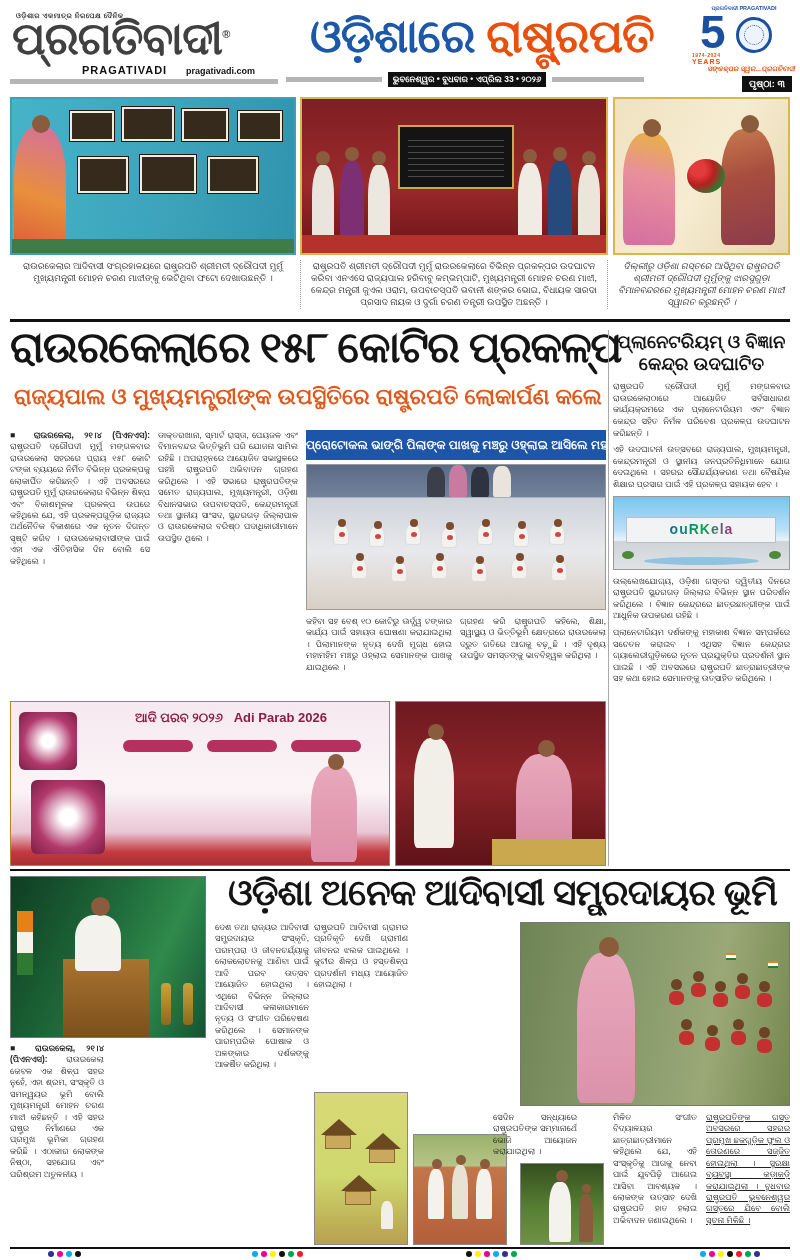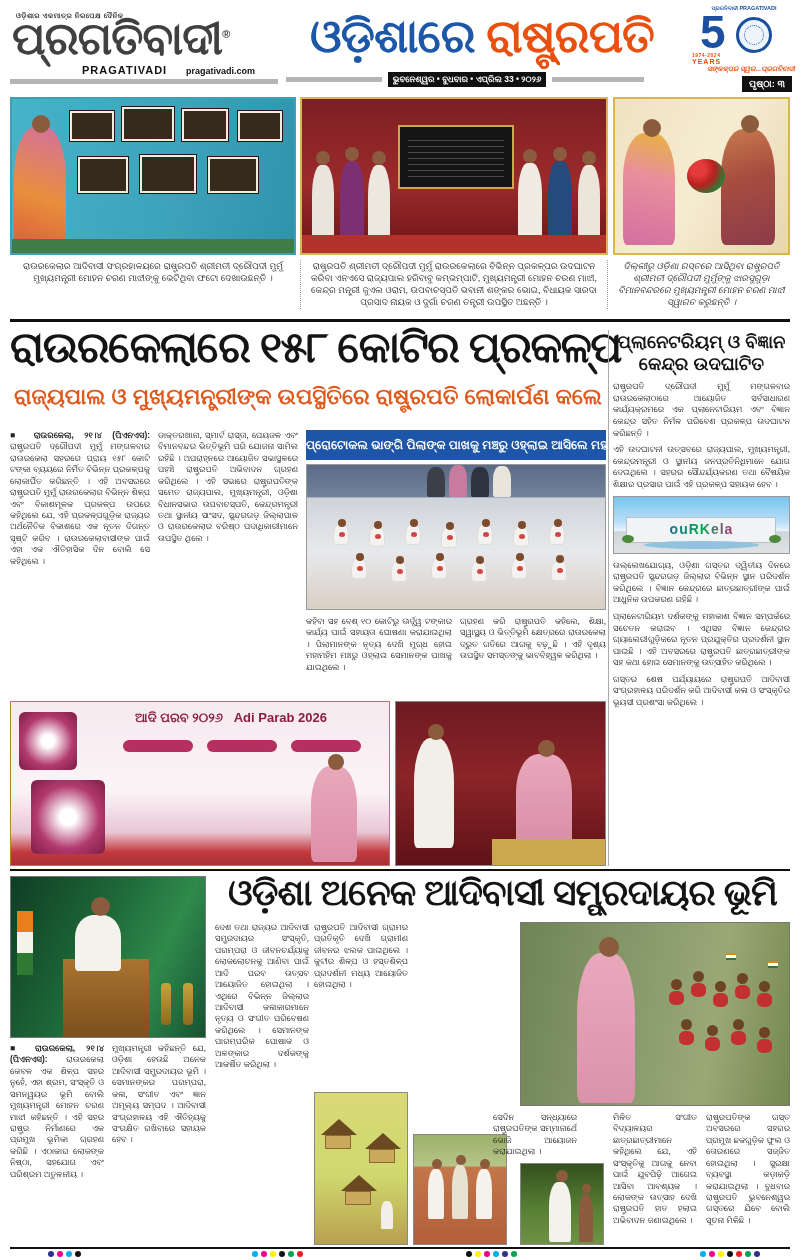--- a/index.html
+++ b/index.html
@@ -69,21 +69,21 @@
   .vdiv{position:absolute;left:608px;top:330px;width:1px;height:536px;background:#aaa;}
 
   
   .strip-adi{position:absolute;left:10px;top:701px;width:380px;height:165px;overflow:hidden;border:1px solid #b5832a;}
   .strip-sign{position:absolute;left:395px;top:701px;width:211px;height:165px;overflow:hidden;border:1px solid #888;}
 
   
   .sidebar{position:absolute;left:613px;top:330px;width:177px;height:537px;overflow:hidden;}
   .sb-h{font-size:18px;font-weight:900;text-align:center;line-height:1.2;color:#141414;margin:2px 0 6px;}
   .sb-p{font-size:8.4px;line-height:1.38;text-align:justify;color:#222;margin:0 0 5px;}
-  .sb-img{position:relative;width:100%;height:58px;margin:3px 0 6px;border:1px solid #999;
+  .sb-img{position:relative;width:100%;height:74px;margin:3px 0 6px;border:1px solid #999;
           background:linear-gradient(#79c4ee 0%,#b9e0f7 45%,#e8f4fd 60%,#cfd4d8 62%,#dfe3e6 100%);overflow:hidden;}
   .sb-building{position:absolute;left:12px;top:20px;width:150px;height:26px;background:#f2f3f4;border:1px solid #b9bfc4;}
   .sb-word{position:absolute;left:0;top:24px;width:100%;text-align:center;font-size:14px;font-weight:900;
            background:linear-gradient(90deg,#e8500f,#1c57a8,#00a651,#ec008c,#e8b400);-webkit-background-clip:text;
            background-clip:text;color:transparent;letter-spacing:1px;}
   .sb-pool{position:absolute;left:30px;bottom:4px;width:115px;height:8px;border-radius:50%;background:#8fc3e0;}
   .sb-bush{position:absolute;bottom:10px;width:12px;height:8px;border-radius:50%;background:#4e8a3c;}
 
   
   .h2-big{position:absolute;left:215px;top:872px;width:575px;text-align:center;font-size:36px;font-weight:900;
@@ -93,21 +93,21 @@
   .colA2{position:absolute;left:112px;top:1043px;width:94px;height:202px;}
   .colB{position:absolute;left:215px;top:922px;width:94px;height:323px;}
   .colC{position:absolute;left:314px;top:922px;width:94px;height:166px;}
   .photoC{position:absolute;left:314px;top:1092px;width:94px;height:153px;overflow:hidden;border:1px solid #888;}
   .colD{position:absolute;left:413px;top:922px;width:94px;height:208px;}
   .photoD{position:absolute;left:413px;top:1134px;width:94px;height:111px;overflow:hidden;border:1px solid #888;}
   .photoE{position:absolute;left:520px;top:922px;width:270px;height:184px;overflow:hidden;border:1px solid #777;}
   .colE1{position:absolute;left:493px;top:1112px;width:84px;height:48px;}
   .photoE1{position:absolute;left:520px;top:1163px;width:84px;height:82px;overflow:hidden;border:1px solid #888;}
   .colE2{position:absolute;left:613px;top:1112px;width:84px;height:133px;}
-  .colE3{position:absolute;left:706px;top:1112px;width:84px;height:133px;}
+  .colE3{position:absolute;left:706px;top:1112px;width:84px;height:133px;text-decoration:underline;}
 
   
   .art{position:absolute;}
   .fig{position:absolute;border-radius:40% 40% 8% 8%;}
   .head{position:absolute;border-radius:50%;background:#8a5b3c;}
   .frame{position:absolute;background:#362a1c;border:2px solid #f2ede2;box-shadow:0 0 0 1px #24180e;}
   .g-wall{background:linear-gradient(100deg,#46b3c9,#3ba2ba 60%,#2f93ac);}
   .g-floor{position:absolute;left:0;bottom:0;width:100%;height:14px;background:#3f7c4a;}
   .stage-bg{background:linear-gradient(#7d1f24,#9c2a2a 55%,#6d1418);}
   .plaque{position:absolute;left:96px;top:26px;width:116px;height:64px;background:#141414;border:2px solid #caa84e;}
@@ -260,21 +260,20 @@
     <p class="sb-p">ଏହି ଉଦଘାଟନୀ ଉତ୍ସବରେ ରାଜ୍ୟପାଲ, ମୁଖ୍ୟମନ୍ତ୍ରୀ, କେନ୍ଦ୍ରମନ୍ତ୍ରୀ ଓ ସ୍ଥାନୀୟ ଜନପ୍ରତିନିଧିମାନେ ଯୋଗ ଦେଇଥିଲେ । ସହରର ସୌନ୍ଦର୍ଯ୍ୟକରଣ ତଥା ବୈଷୟିକ ଶିକ୍ଷାର ପ୍ରସାର ପାଇଁ ଏହି ପ୍ରକଳ୍ପ ସହାୟକ ହେବ ।</p>
     <div class="sb-img">
       <div class="sb-building"></div>
       <div class="sb-word">ouRKela</div>
       <div class="sb-pool"></div>
       <div class="sb-bush" style="left:8px;"></div>
       <div class="sb-bush" style="right:8px;"></div>
     </div>
     <p class="sb-p">ଉଲ୍ଲେଖଯୋଗ୍ୟ, ଓଡ଼ିଶା ଗସ୍ତର ଦ୍ୱିତୀୟ ଦିନରେ ରାଷ୍ଟ୍ରପତି ସୁନ୍ଦରଗଡ଼ ଜିଲ୍ଲାର ବିଭିନ୍ନ ସ୍ଥାନ ପରିଦର୍ଶନ କରିଥିଲେ । ବିଜ୍ଞାନ କେନ୍ଦ୍ରରେ ଛାତ୍ରଛାତ୍ରୀଙ୍କ ପାଇଁ ଆଧୁନିକ ଉପକରଣ ରହିଛି ।</p>
     <p class="sb-p">ପ୍ଲାନେଟାରିୟମ ଦର୍ଶକଙ୍କୁ ମହାକାଶ ବିଜ୍ଞାନ ସମ୍ପର୍କରେ ସଚେତନ କରାଇବ । ଏଥିସହ ବିଜ୍ଞାନ କେନ୍ଦ୍ରର ଗ୍ୟାଲେରୀଗୁଡ଼ିକରେ ନୂତନ ପ୍ରଯୁକ୍ତିର ପ୍ରଦର୍ଶନୀ ସ୍ଥାନ ପାଇଛି । ଏହି ଅବସରରେ ରାଷ୍ଟ୍ରପତି ଛାତ୍ରଛାତ୍ରୀଙ୍କ ସହ କଥା ହୋଇ ସେମାନଙ୍କୁ ଉତ୍ସାହିତ କରିଥିଲେ ।</p>
-    <p class="sb-p">ଗସ୍ତର ଶେଷ ପର୍ଯ୍ୟାୟରେ ରାଷ୍ଟ୍ରପତି ଆଦିବାସୀ ସଂଗ୍ରହାଳୟ ପରିଦର୍ଶନ କରି ଆଦିବାସୀ କଳା ଓ ସଂସ୍କୃତିର ଭୂୟସୀ ପ୍ରଶଂସା କରିଥିଲେ ।</p>
   </div>
 
   <div class="strip-adi adi-bg">
     <div class="adi-motif" style="left:8px;top:10px;width:58px;height:58px;"></div>
     <div class="adi-motif" style="left:20px;top:78px;width:74px;height:74px;"></div>
     <div class="adi-banner">
       <span>ଆଦି ପରବ ୨୦୨୬</span>&nbsp;&nbsp;
       <span>Adi Parab 2026</span>
     </div>
     <div class="adi-chip" style="left:112px;"></div>
@@ -303,21 +302,20 @@
     <div class="mic" style="left:82px;bottom:74px;transform:rotate(14deg);"></div>
     <div class="fig" style="left:64px;top:38px;width:46px;height:56px;background:#f4f2ec;"></div>
     <div class="head" style="left:80px;top:20px;width:19px;height:19px;"></div>
     <div class="lamp" style="right:34px;"></div>
     <div class="lamp" style="right:12px;"></div>
   </div>
   <div class="bodytxt colA1">
     <span class="byline">■ ରାଉରକେଲା, ୨୧।୪ (ପିଏନଏସ):</span>
     <span>ରାଉରକେଲା କେବଳ ଏକ ଶିଳ୍ପ ସହର ନୁହେଁ, ଏହା ଶ୍ରମ, ସଂସ୍କୃତି ଓ ସମନ୍ୱୟର ଭୂମି ବୋଲି ମୁଖ୍ୟମନ୍ତ୍ରୀ ମୋହନ ଚରଣ ମାଝୀ କହିଛନ୍ତି । ଏହି ସହର ରାଷ୍ଟ୍ର ନିର୍ମାଣରେ ଏକ ପ୍ରମୁଖ ଭୂମିକା ଗ୍ରହଣ କରିଛି । ଏଠାକାର ଲୋକଙ୍କ ନିଷ୍ଠା, ସହଯୋଗ ଏବଂ ପରିଶ୍ରମ ଅତୁଳନୀୟ ।</span>
   </div>
-  <div class="bodytxt colA2">ମୁଖ୍ୟମନ୍ତ୍ରୀ କହିଛନ୍ତି ଯେ, ଓଡ଼ିଶା ହେଉଛି ଅନେକ ଆଦିବାସୀ ସମ୍ପ୍ରଦାୟର ଭୂମି । ସେମାନଙ୍କର ପରମ୍ପରା, କଳା, ସଂଗୀତ ଏବଂ ଜ୍ଞାନ ଅମୂଲ୍ୟ ସମ୍ପଦ । ଆଦିବାସୀ ସଂଗ୍ରହାଳୟ ଏହି ଐତିହ୍ୟକୁ ସଂରକ୍ଷିତ ରଖିବାରେ ସହାୟକ ହେବ ।</div>
 
   <div class="bodytxt colB">ଦେଶ ତଥା ରାଜ୍ୟର ଆଦିବାସୀ ସମ୍ପ୍ରଦାୟର ସଂସ୍କୃତି, ପରମ୍ପରା ଓ ଜୀବନଚର୍ଯ୍ୟାକୁ ଲୋକଲୋଚନକୁ ଆଣିବା ପାଇଁ ଆଦି ପରବ ଉତ୍ସବ ଆୟୋଜିତ ହୋଇଥିଲା । ଏଥିରେ ବିଭିନ୍ନ ଜିଲ୍ଲାର ଆଦିବାସୀ କଳାକାରମାନେ ନୃତ୍ୟ ଓ ସଂଗୀତ ପରିବେଷଣ କରିଥିଲେ । ସେମାନଙ୍କ ପାରମ୍ପରିକ ପୋଷାକ ଓ ଅଳଙ୍କାର ଦର୍ଶକଙ୍କୁ ଆକର୍ଷିତ କରିଥିଲା ।</div>
   <div class="bodytxt colC">ରାଷ୍ଟ୍ରପତି ଆଦିବାସୀ ଗ୍ରାମର ପ୍ରତିକୃତି ଦେଖି ଗ୍ରାମୀଣ ଜୀବନର ଝଲକ ପାଇଥିଲେ । କୁଟୀର ଶିଳ୍ପ ଓ ହସ୍ତଶିଳ୍ପ ପ୍ରଦର୍ଶନୀ ମଧ୍ୟ ଆୟୋଜିତ ହୋଇଥିଲା ।</div>
   <div class="photoC village-bg">
     <div class="hutwall" style="left:10px;top:42px;"></div>
     <div class="hut" style="left:6px;top:26px;"></div>
     <div class="hutwall" style="left:54px;top:56px;"></div>
     <div class="hut" style="left:50px;top:40px;"></div>
     <div class="hutwall" style="left:30px;top:98px;"></div>
     <div class="hut" style="left:26px;top:82px;"></div>

